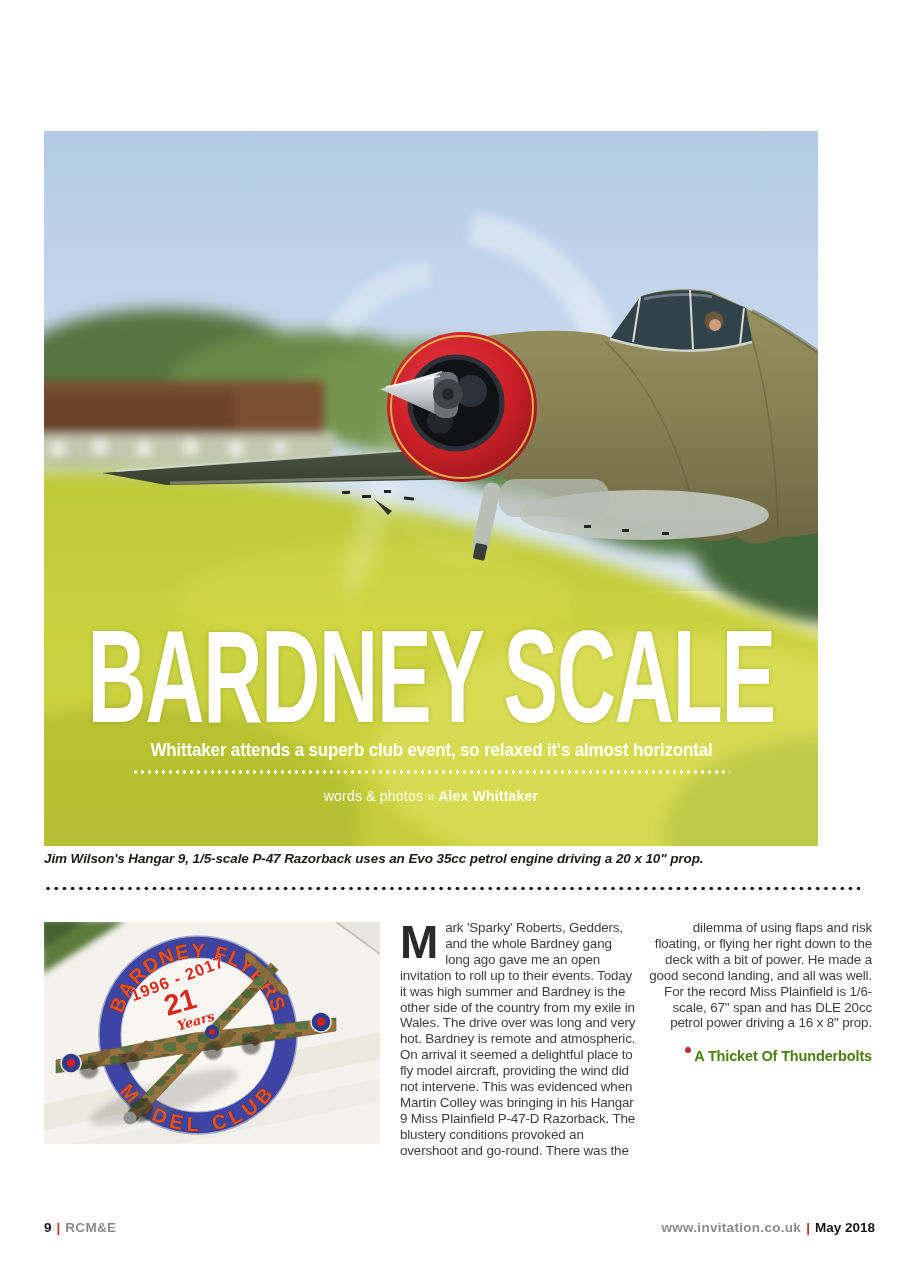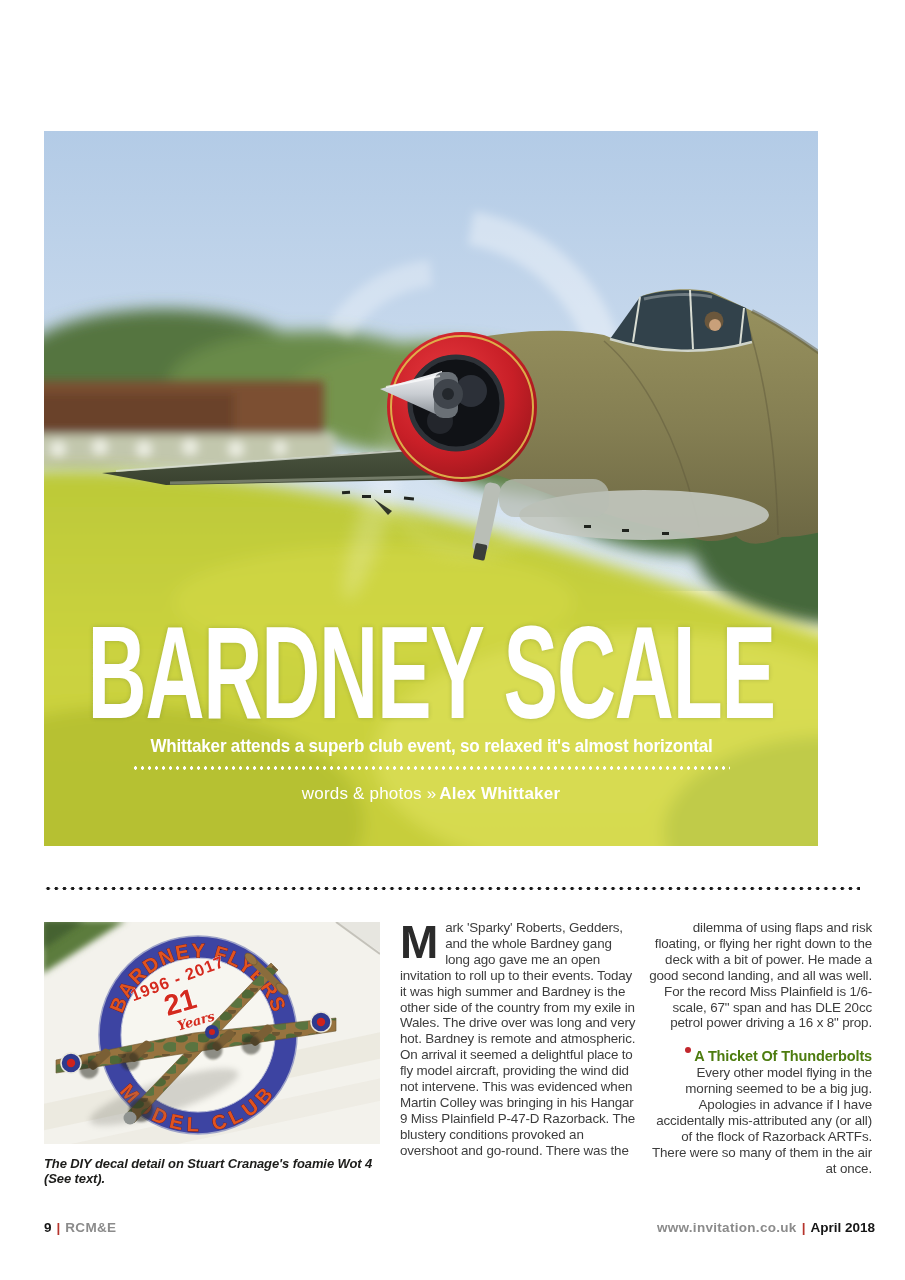--- a/index.html
+++ b/index.html
@@ -14,21 +14,21 @@
   .hero-title { flex:0 0 auto; font-weight:bold; font-size:132px; line-height:97px;
                 letter-spacing:-2px; transform:scaleX(0.62); transform-origin:50% 60%;
                 white-space:nowrap; margin:0; color:#fff;
                 text-shadow:0 0 6px rgba(60,80,40,.25); }
   .hero-sub-row { display:flex; justify-content:center; margin-top:14px; }
   .hero-sub { flex:0 0 auto; font-weight:bold; font-size:18.5px; letter-spacing:-0.2px;
               transform:scaleX(0.92); white-space:nowrap; margin:0; }
   .dotline-white { width:598px; height:4px; margin:9px auto 14px;
                    background-image:radial-gradient(circle, #ffffff 1.5px, rgba(255,255,255,0) 1.9px);
                    background-size:7px 4px; background-repeat:repeat-x; }
-  .hero-byline { font-size:17px; margin:0 0 42px; letter-spacing:.2px; }
+  .hero-byline { font-size:14px; margin:0 0 42px; letter-spacing:.2px; }
   .hero-byline b { margin-left:3px; }
 
   .hero-caption { position:absolute; left:44px; top:851px; width:831px; margin:0;
                   font-size:13.5px; font-weight:bold; font-style:italic; color:#1d1d1b;
                   letter-spacing:-0.1px; }
 
   .divider-dots { position:absolute; left:44px; top:886px; width:816px; height:5px;
                   background-image:radial-gradient(circle, #1a1a1a 1.7px, rgba(0,0,0,0) 2px);
                   background-size:8.2px 5px; background-repeat:repeat-x; }
 
@@ -214,20 +214,21 @@
         <h1 class="hero-title">BARDNEY SCALE</h1>
       </div>
       <div class="hero-sub-row">
         <p class="hero-sub">Whittaker attends a superb club event, so relaxed it's almost horizontal</p>
       </div>
       <div class="dotline-white"></div>
       <p class="hero-byline"><span>words &amp; photos »</span><b>Alex Whittaker</b></p>
     </div>
   </section>
 
+  <p class="hero-caption">Jim Wilson's Hangar 9, 1/5-scale P-47 Razorback uses an Evo 35cc petrol engine driving a 20 x 10" prop.</p>
 
   <div class="divider-dots"></div>
 
   <div class="col col1">
     <figure>
       <svg class="decal-photo" width="336" height="222" viewBox="0 0 336 222" xmlns="http://www.w3.org/2000/svg">
         <defs>
           <pattern id="camo" width="22" height="22" patternUnits="userSpaceOnUse">
             <rect width="22" height="22" fill="#97733f"></rect>
             <ellipse cx="5" cy="6" rx="7" ry="4.5" fill="#4f6836"></ellipse>
@@ -298,32 +299,30 @@
           <g>
             <circle cx="27" cy="141" r="10" fill="#2f3a8e" stroke="#e9e7db" stroke-width="1.5"></circle>
             <circle cx="27" cy="141" r="4.2" fill="#cf231c"></circle>
             <circle cx="277" cy="100" r="10" fill="#2f3a8e" stroke="#e9e7db" stroke-width="1.5"></circle>
             <circle cx="277" cy="100" r="4.2" fill="#cf231c"></circle>
             <circle cx="168" cy="110" r="7" fill="#2f3a8e"></circle>
             <circle cx="168" cy="110" r="3" fill="#cf231c"></circle>
           </g>
         </g>
       </svg>
-      <figcaption>The DIY decal detail on Stuart Cranage's foamie Wot 4 (See text).</figcaption>
     </figure>
   </div>
 
   <div class="col col2">
     <p><span class="dropcap">M</span><span>ark 'Sparky' Roberts, Gedders, and the whole Bardney gang long ago gave me an open invitation to roll up to their events. Today it was high summer and Bardney is the other side of the country from my exile in Wales. The drive over was long and very hot. Bardney is remote and atmospheric. On arrival it seemed a delightful place to fly model aircraft, providing the wind did not intervene. This was evidenced when Martin Colley was bringing in his Hangar 9 Miss Plainfield P-47-D Razorback. The blustery conditions provoked an overshoot and go-round. There was the</span></p>
   </div>
 
   <div class="col col3">
     <p>dilemma of using flaps and risk floating, or flying her right down to the deck with a bit of power. He made a good second landing, and all was well. For the record Miss Plainfield is 1/6-scale, 67" span and has DLE 20cc petrol power driving a 16 x 8" prop.</p>
     <h3 class="subhead"><span class="bullet"></span><span>A Thicket Of Thunderbolts</span></h3>
-    <p>Every other model flying in the morning seemed to be a big jug. Apologies in advance if I have accidentally mis-attributed any (or all) of the flock of Razorback ARTFs. There were so many of them in the air at once.</p>
   </div>
 
   <div class="footer">
     <div class="f-left"><span class="dark">9</span><span class="pipe">|</span><span class="muted">RCM&amp;E</span></div>
-    <div class="f-right"><span class="muted">www.invitation.co.uk</span><span class="pipe">|</span><span class="dark">April 2018</span></div>
+    <div class="f-right"><span class="muted">www.invitation.co.uk</span><span class="pipe">|</span><span class="dark">May 2018</span></div>
   </div>
 
 </div>
 
 </body></html>

